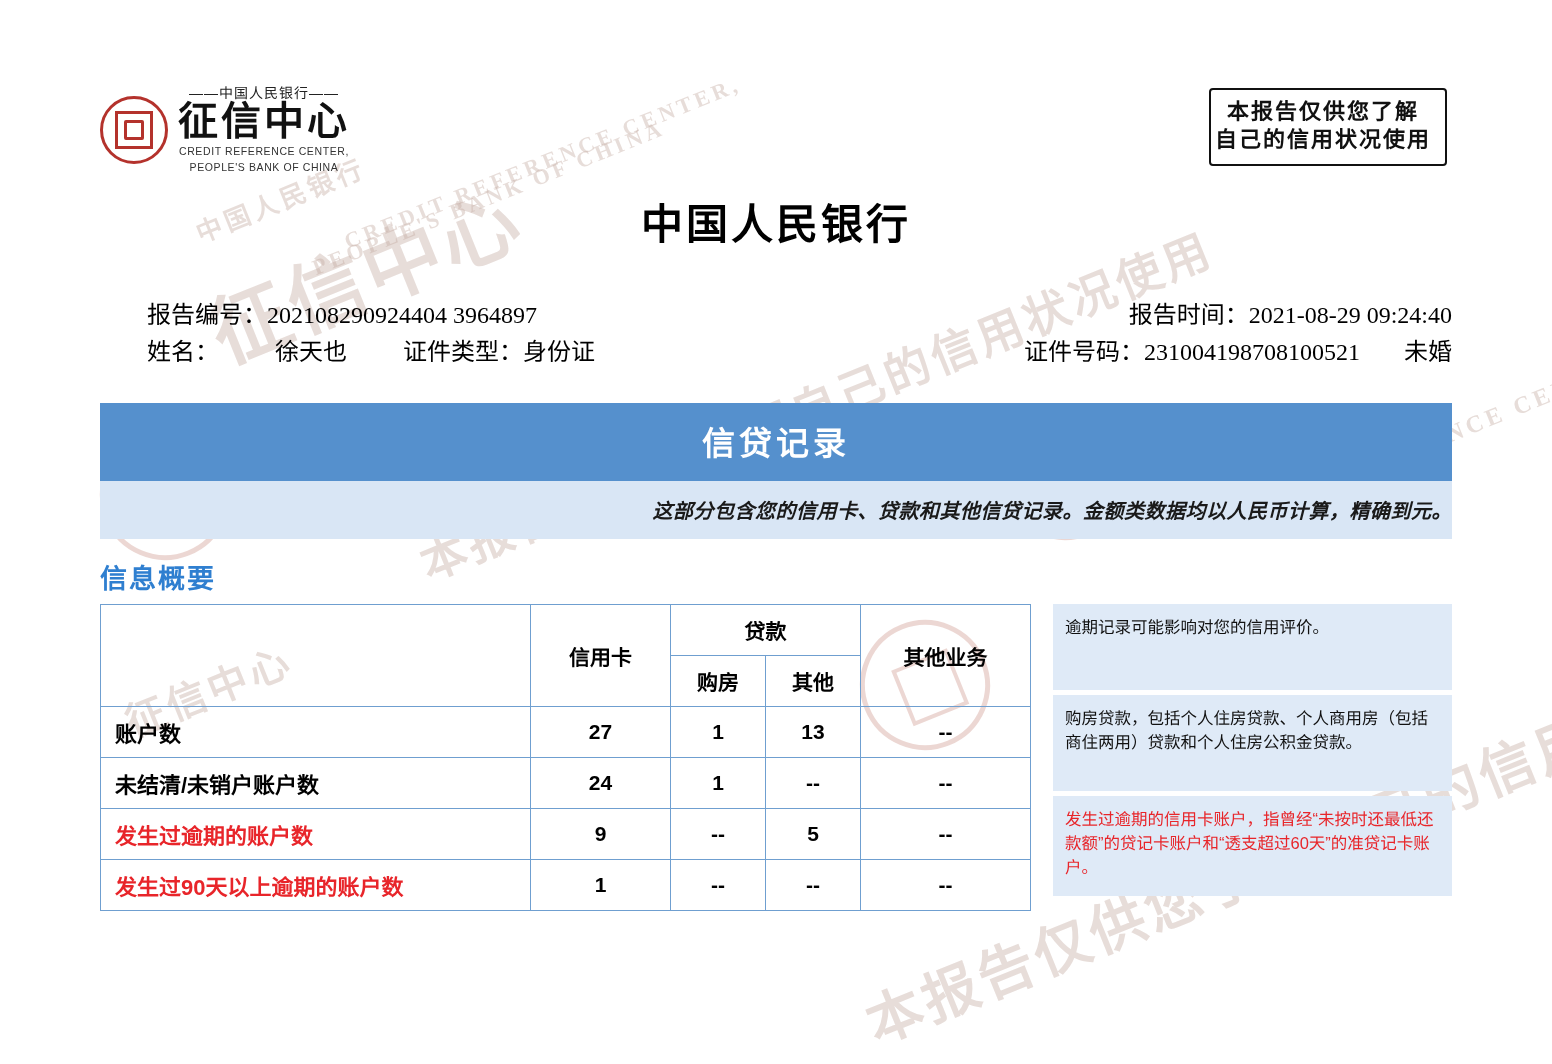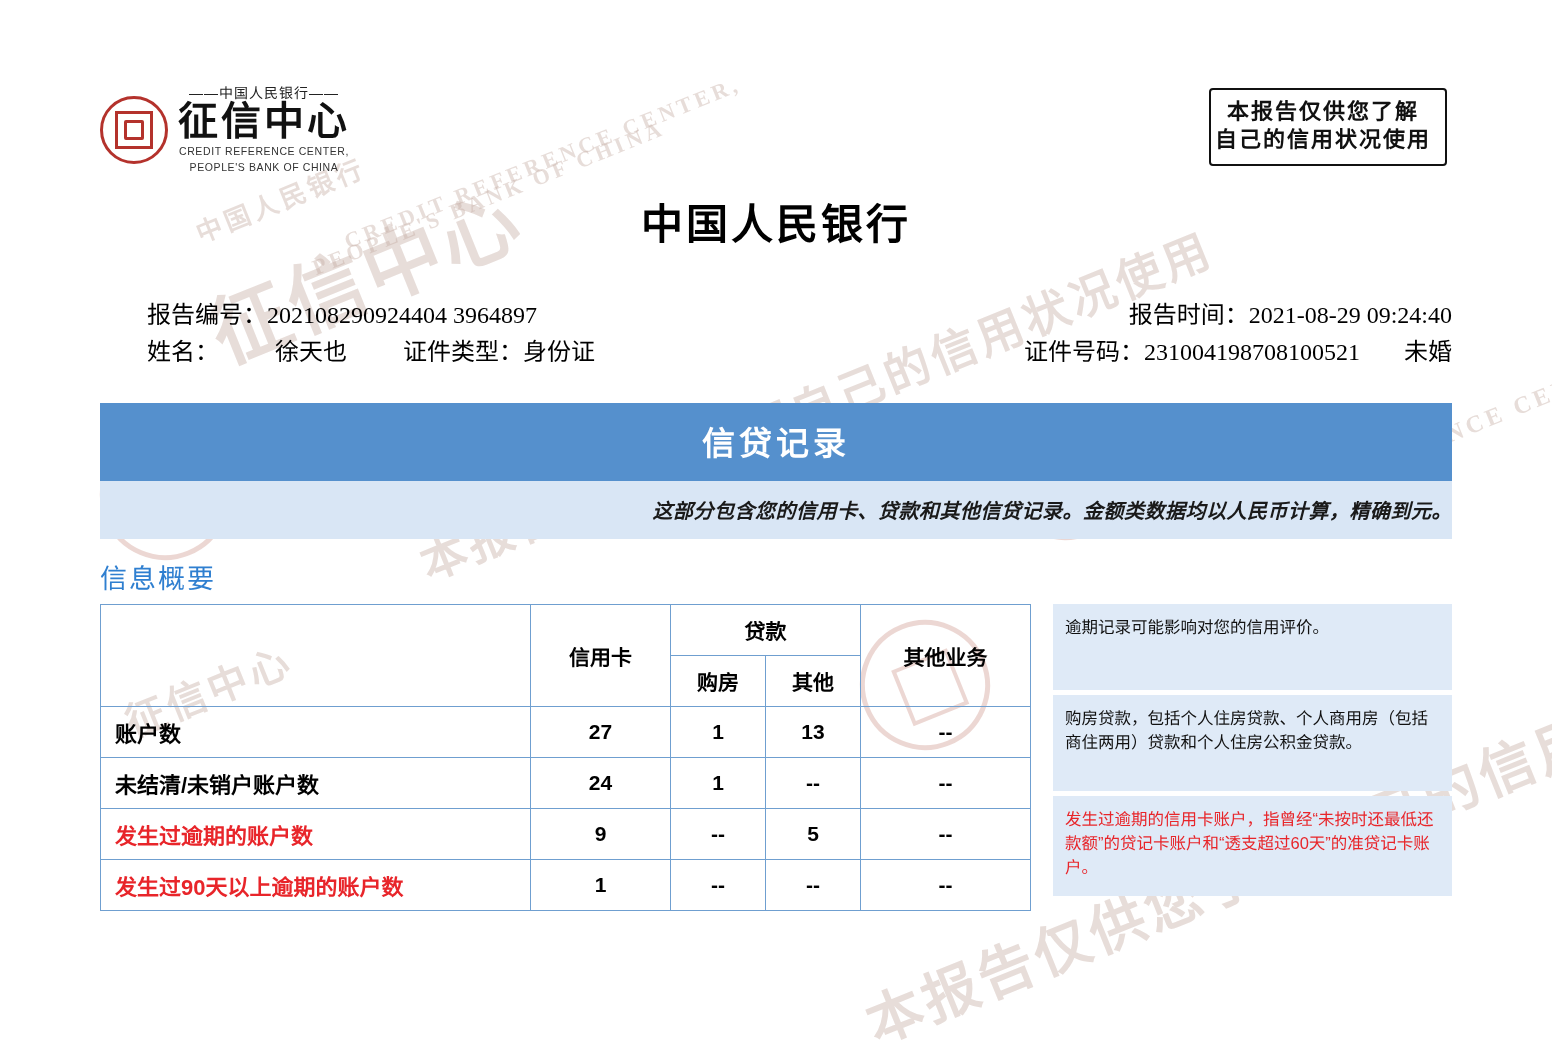--- a/index.html
+++ b/index.html
@@ -188,21 +188,21 @@
     color: #1a1a1a;
     padding: 14px 0 15px 0;
     letter-spacing: 0.5px;
   }
 
   
   .subsection-title {
     margin: 18px 0 8px 100px;
     color: #2f7fd0;
     font-size: 27px;
-    font-weight: normal;
+    font-weight: bold;
     letter-spacing: 2px;
   }
 
   
   .content-row {
     display: flex;
     margin: 0 100px;
     gap: 22px;
     align-items: flex-start;
   }

